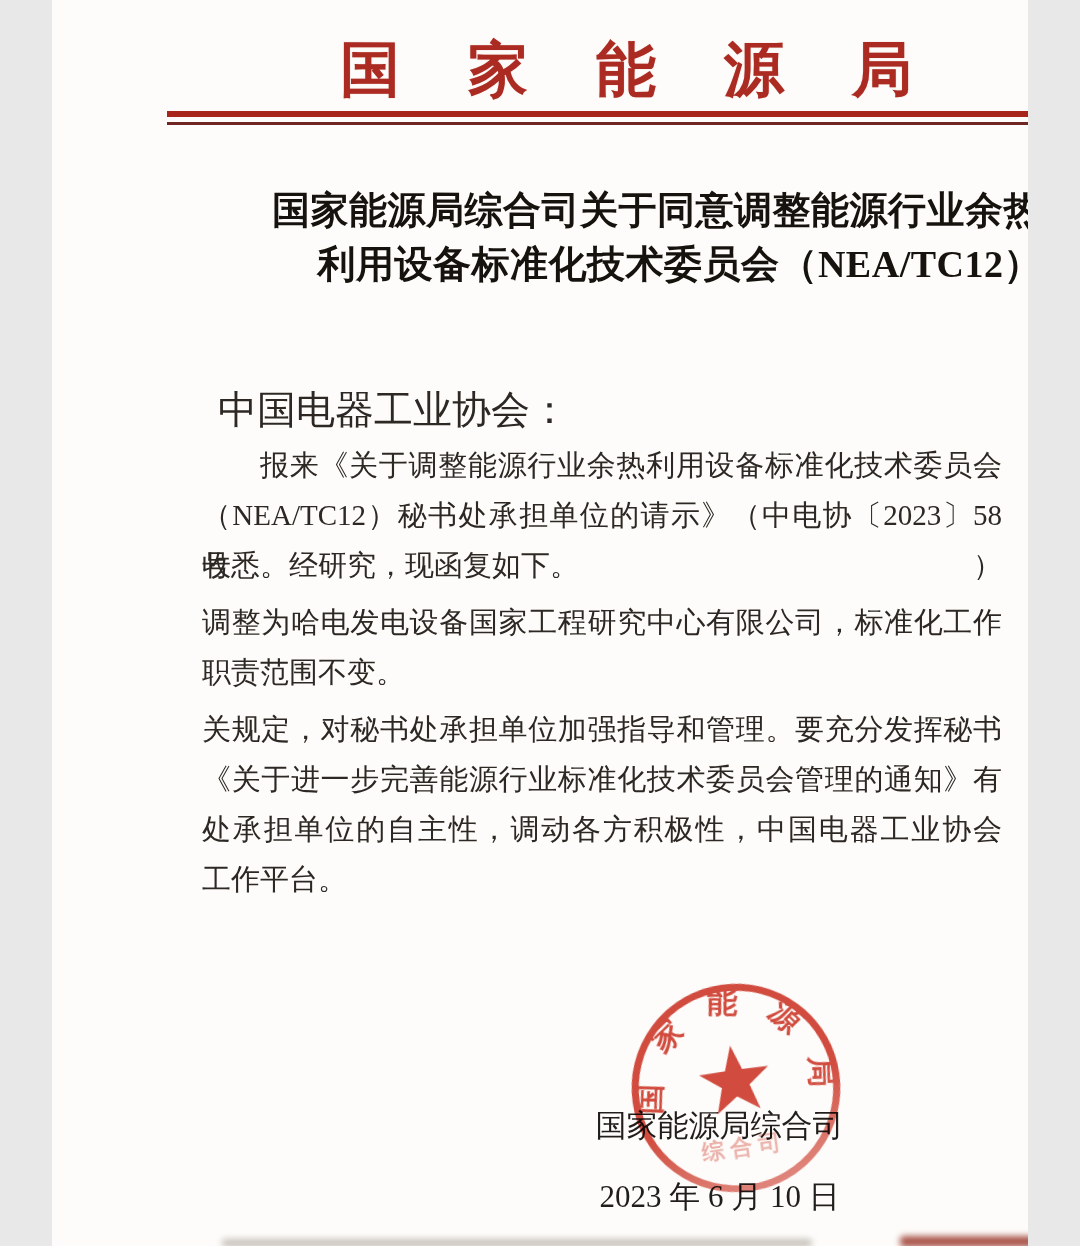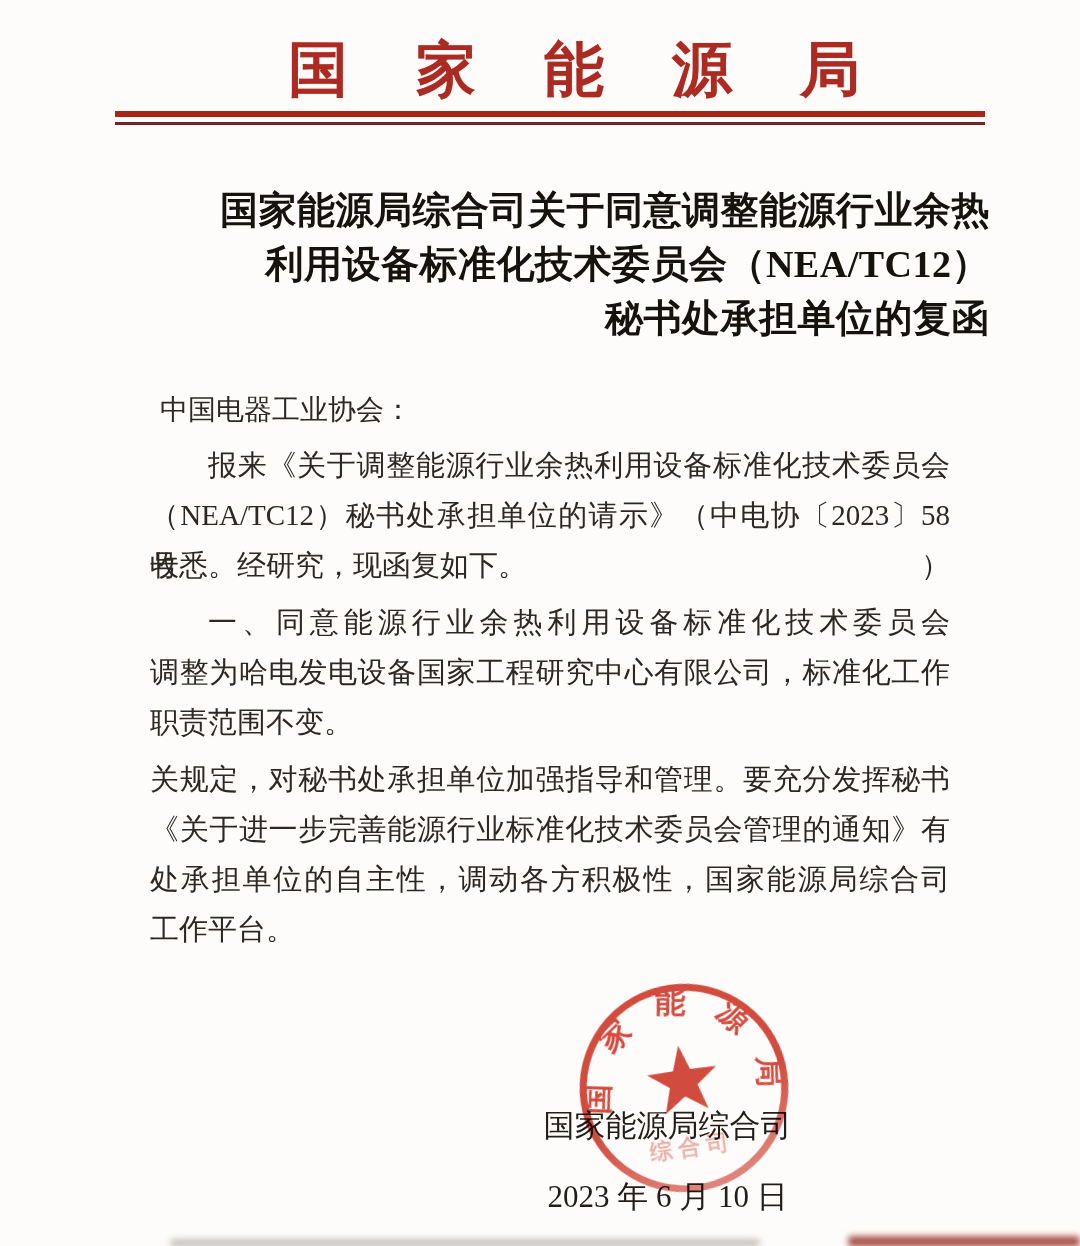--- a/index.html
+++ b/index.html
@@ -1,18 +1,18 @@
 <!DOCTYPE html>
 <html lang="zh" style="--bg: #fdfcfa; --header-red: #ab2a21; --rule-red: #a8251c; --rule-dark: #702724; --stamp-red: #cd3425; --ink: #2d2824; --title-ink: #16120e;"><head>
 <meta charset="utf-8">
 <style>
   html, body { margin: 0; padding: 0; background: #e8e8e8; }
   .page {
     position: relative;
-    width: 1080px;
+    width: 976px;
     height: 1246px;
     margin: 0 auto;
     background: var(--bg, #fdfcfa);
     overflow: hidden;
     font-family: "Liberation Serif", "DejaVu Serif", serif;
     filter: blur(0.25px);
   }
 
   
   .agency {
@@ -44,23 +44,23 @@
     font-weight: 700;
     color: var(--title-ink, #16120e);
     line-height: 54px;
     letter-spacing: 0.5px;
   }
 
   
   .recipient {
     position: absolute;
     top: 388px;
-    left: 160px;
+    left: 166px;
     width: 800px;
-    font-size: 28px;
+    font-size: 39px;
     color: var(--ink, #2d2824);
     line-height: 44px;
   }
   .bodytext {
     position: absolute;
     top: 440px;
     left: 150px;
     width: 800px;
     font-size: 29px;
     color: var(--ink, #2d2824);
@@ -120,40 +120,38 @@
 
 <div class="page">
 
   <div class="agency">国家能源局</div>
   <div class="rule rule-thick"></div>
   <div class="rule rule-thin"></div>
 
   <div class="doc-title" id="doc-title">
       <div>国家能源局综合司关于同意调整能源行业余热</div>
       <div>利用设备标准化技术委员会（NEA/TC12）</div>
-      <div>秘书处承担单位的复函</div>
     </div>
 
   <div class="recipient">中国电器工业协会：</div>
 
   <div class="bodytext" id="body-paragraphs">
       <div class="para">
         <div class="line first fill">报来《关于调整能源行业余热利用设备标准化技术委员会</div>
         <div class="line fill">（NEA/TC12）秘书处承担单位的请示》（中电协〔2023〕58 号）</div>
         <div class="line">收悉。经研究，现函复如下。</div>
       </div>
       <div class="para">
-        <div class="line first fill">一、同意能源行业余热利用设备标准化技术委员会</div>
         <div class="line fill">调整为哈电发电设备国家工程研究中心有限公司，标准化工作</div>
         <div class="line">职责范围不变。</div>
       </div>
       <div class="para">
         <div class="line fill">关规定，对秘书处承担单位加强指导和管理。要充分发挥秘书</div>
         <div class="line fill">《关于进一步完善能源行业标准化技术委员会管理的通知》有</div>
-        <div class="line fill">处承担单位的自主性，调动各方积极性，国家能源局综合司</div>
+        <div class="line fill">处承担单位的自主性，调动各方积极性，中国电器工业协会</div>
         <div class="line">工作平台。</div>
       </div>
     </div>
 
   <div class="sign-block">
     <div class="signer">国家能源局综合司</div>
     <div class="sign-date">2023 年 6 月 10 日</div>
   </div>
 
   <svg class="stamp" viewBox="0 0 220 220" aria-hidden="true">

